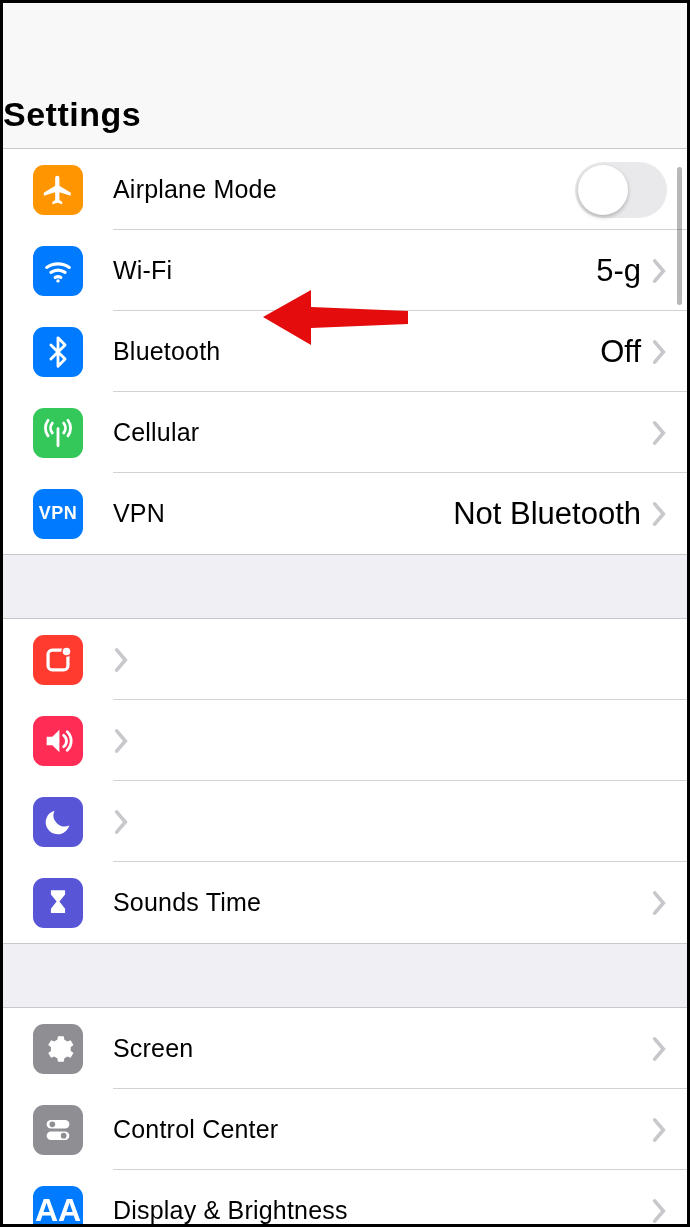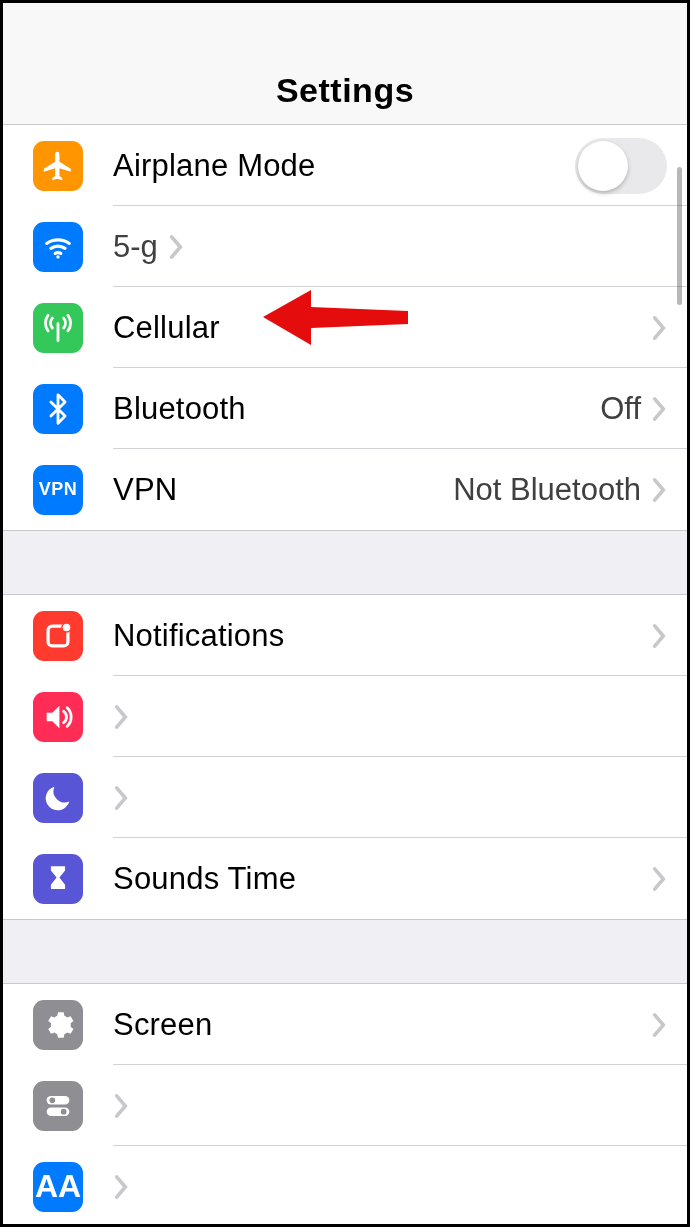--- a/index.html
+++ b/index.html
@@ -14,24 +14,23 @@
   .frame {
     width: 690px;
     height: 1227px;
     border: 3px solid #000;
     position: relative;
     background: #efeff4;
     overflow: hidden;
   }
   .header {
     background: #f8f8f8;
-    height: 122px;
+    height: 146px;
     display: flex;
     align-items: flex-end;
-    justify-content: center;
     padding-bottom: 14px;
     border-bottom: 0.5px solid #c7c7cc;
   }
   .header h1 {
     font-size: 34px;
     font-weight: 700;
     letter-spacing: 0.5px;
   }
   .group {
     background: #fff;
@@ -64,29 +63,29 @@
     border-radius: 11px;
     display: flex;
     align-items: center;
     justify-content: center;
     margin-right: 30px;
     flex-shrink: 0;
     color: #fff;
   }
   .icon-box svg { width: 34px; height: 34px; }
   .label {
-    font-size: 31px;
+    font-size: 25px;
     font-weight: 400;
     color: #000;
     flex-grow: 1;
     letter-spacing: 0.2px;
   }
   .value {
     font-size: 31px;
-    color: #404040;
+    color: #000000;
     margin-right: 10px;
   }
   .chevron {
     color: #c7c7cc;
     flex-shrink: 0;
   }
   .chevron svg { width: 16px; height: 26px; display:block; }
   .switch {
     width: 92px;
     height: 56px;
@@ -156,21 +155,38 @@
 
   <div class="row">
     <div class="icon-box bg-blue">
       <svg viewBox="0 0 24 24" fill="none" stroke="white" stroke-width="2.2" stroke-linecap="round">
             <path d="M4 9.5a14 14 0 0 1 16 0"></path>
             <path d="M7 13a9 9 0 0 1 10 0"></path>
             <path d="M10 16.5a4 4 0 0 1 4 0"></path>
             <circle cx="12" cy="19" r="1.2" fill="white" stroke="none"></circle>
           </svg>
     </div>
+    <span class="label">Wi-Fi</span>
     <span class="value">5-g</span>
+    <span class="chevron">
+          <svg viewBox="0 0 10 18" fill="none" stroke="currentColor" stroke-width="2.5" stroke-linecap="round">
+            <path d="M2 2l6 7-6 7"></path>
+          </svg>
+        </span>
+    <div class="sep"></div>
+  </div>
+
+  <div class="row">
+    <div class="icon-box bg-blue">
+      <svg viewBox="0 0 24 24" fill="none" stroke="white" stroke-width="2" stroke-linejoin="round" stroke-linecap="round">
+            <path d="M7 7l10 10-5 5V2l5 5L7 17"></path>
+          </svg>
+    </div>
+    <span class="label">Bluetooth</span>
+    <span class="value">Off</span>
     <span class="chevron">
           <svg viewBox="0 0 10 18" fill="none" stroke="currentColor" stroke-width="2.5" stroke-linecap="round">
             <path d="M2 2l6 7-6 7"></path>
           </svg>
         </span>
     <div class="sep"></div>
   </div>
 
   <div class="row">
     <div class="icon-box bg-green">
@@ -184,36 +200,20 @@
     </div>
     <span class="label">Cellular</span>
     <span class="chevron">
           <svg viewBox="0 0 10 18" fill="none" stroke="currentColor" stroke-width="2.5" stroke-linecap="round">
             <path d="M2 2l6 7-6 7"></path>
           </svg>
         </span>
     <div class="sep"></div>
   </div>
 
-  <div class="row">
-    <div class="icon-box bg-blue">
-      <svg viewBox="0 0 24 24" fill="none" stroke="white" stroke-width="2" stroke-linejoin="round" stroke-linecap="round">
-            <path d="M7 7l10 10-5 5V2l5 5L7 17"></path>
-          </svg>
-    </div>
-    <span class="label">Bluetooth</span>
-    <span class="value">Off</span>
-    <span class="chevron">
-          <svg viewBox="0 0 10 18" fill="none" stroke="currentColor" stroke-width="2.5" stroke-linecap="round">
-            <path d="M2 2l6 7-6 7"></path>
-          </svg>
-        </span>
-    <div class="sep"></div>
-  </div>
-
   <div class="row last">
     <div class="icon-box bg-blue" style="font-size:18px;font-weight:600;letter-spacing:0.5px;">VPN</div>
     <span class="label">VPN</span>
     <span class="value">Not Bluetooth</span>
     <span class="chevron">
           <svg viewBox="0 0 10 18" fill="none" stroke="currentColor" stroke-width="2.5" stroke-linecap="round">
             <path d="M2 2l6 7-6 7"></path>
           </svg>
         </span>
 
@@ -224,21 +224,20 @@
 
 <div class="group">
 
   <div class="row">
     <div class="icon-box bg-red">
       <svg viewBox="0 0 24 24" fill="none" stroke="white" stroke-width="2.3" stroke-linejoin="round">
             <rect x="5" y="5" width="14" height="14" rx="3"></rect>
             <circle cx="18" cy="6" r="3.2" fill="white" stroke="#ff3b30" stroke-width="1"></circle>
           </svg>
     </div>
-    <span class="label">Notifications</span>
     <span class="chevron">
           <svg viewBox="0 0 10 18" fill="none" stroke="currentColor" stroke-width="2.5" stroke-linecap="round">
             <path d="M2 2l6 7-6 7"></path>
           </svg>
         </span>
     <div class="sep"></div>
   </div>
 
   <div class="row">
     <div class="icon-box bg-pink">
@@ -307,30 +306,32 @@
 
   <div class="row">
     <div class="icon-box bg-gray">
       <svg viewBox="0 0 24 24" fill="white">
             <rect x="4" y="5" width="16" height="6" rx="3"></rect>
             <circle cx="8" cy="8" r="2" fill="#8e8e93"></circle>
             <rect x="4" y="13" width="16" height="6" rx="3"></rect>
             <circle cx="16" cy="16" r="2" fill="#8e8e93"></circle>
           </svg>
     </div>
+    <span class="label">Control Center</span>
     <span class="chevron">
           <svg viewBox="0 0 10 18" fill="none" stroke="currentColor" stroke-width="2.5" stroke-linecap="round">
             <path d="M2 2l6 7-6 7"></path>
           </svg>
         </span>
     <div class="sep"></div>
   </div>
 
   <div class="row last">
     <div class="icon-box bg-blue" style="font-size:32px;font-weight:600;">AA</div>
+    <span class="label">Display &amp; Brightness</span>
     <span class="chevron">
           <svg viewBox="0 0 10 18" fill="none" stroke="currentColor" stroke-width="2.5" stroke-linecap="round">
             <path d="M2 2l6 7-6 7"></path>
           </svg>
         </span>
 
   </div>
 </div>
 
 <div class="scrollbar"></div>

